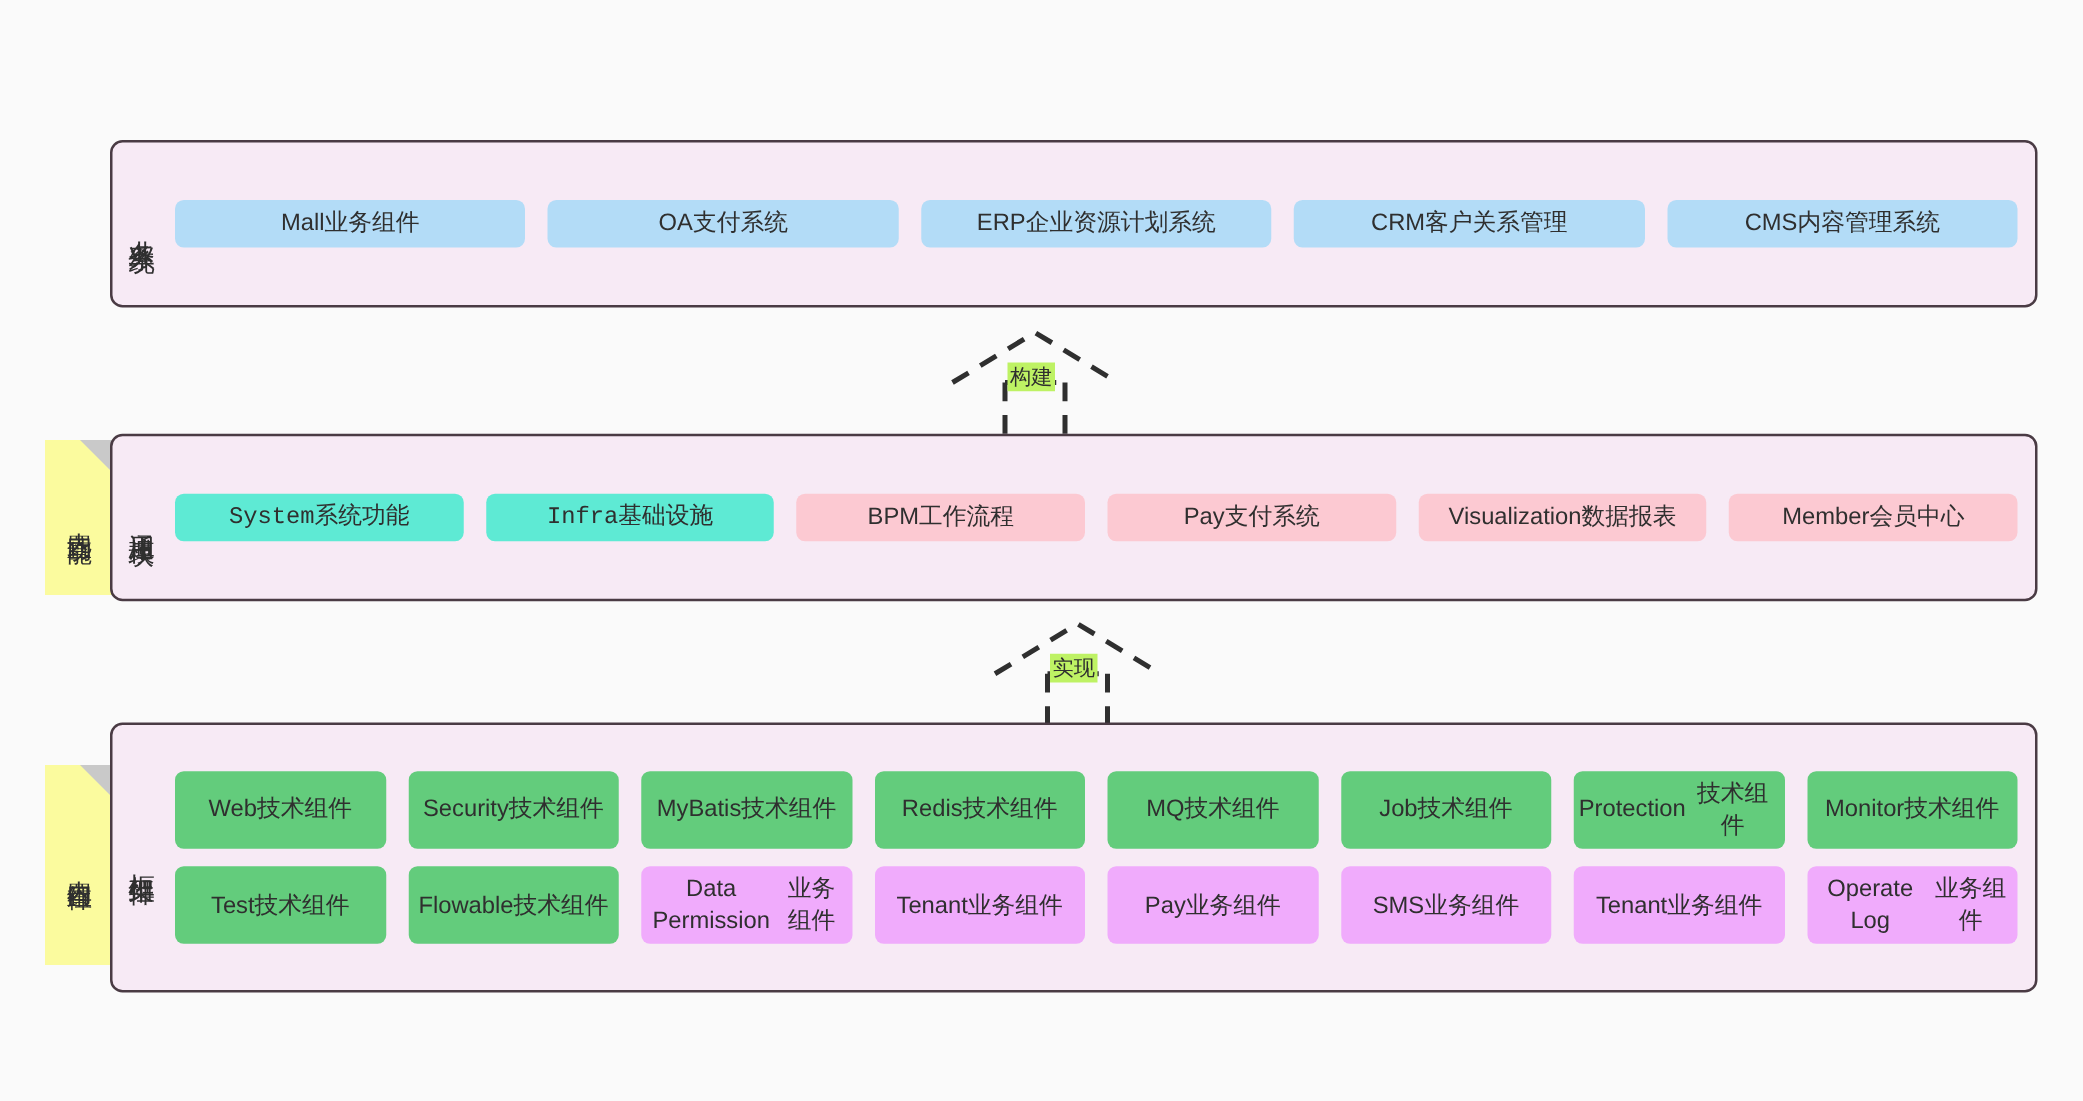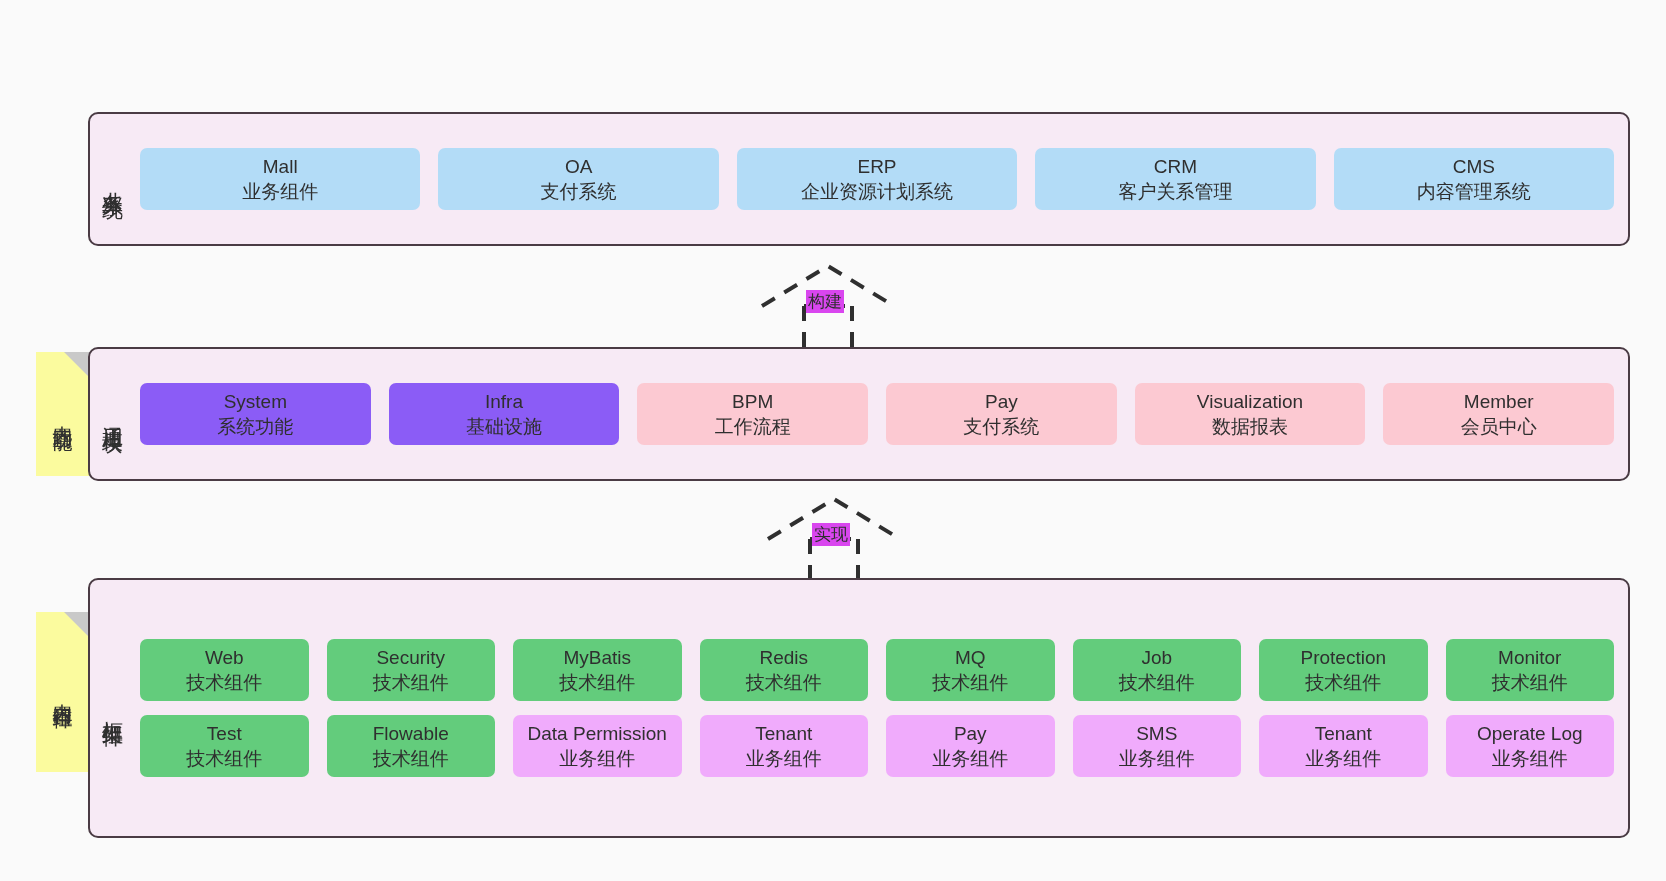--- a/index.html
+++ b/index.html
@@ -49,37 +49,37 @@
   }
   .row{
     display:flex;
     gap:18px;
     align-items:stretch;
   }
   .cell{
     flex:1 1 0;
     border-radius:7px;
     display:flex;
-    flex-direction:column;
+    flex-direction:row;
     align-items:center;
-    justify-content:space-between;
+    justify-content:center;
     text-align:center;
     font-size:19px;
     line-height:1.32;
     color:#2f2f2f;
     box-sizing:border-box;
     padding:6px 4px;
     min-width:0;
   }
   .cell .en{display:block;white-space:normal;}
   .cell .cn{display:block;}
 
   
   .c-blue      {background:#b3dcf7;}
-  .c-red       {background:#8b5cf6;}
+  .c-red       {background:#5eead4;font-family:Liberation Mono, monospace;}
   .c-pink      {background:#fcc9d2;}
   .c-green     {background:#63cc7c;}
   .c-lightgreen{background:#f0abfc;}
 
   
   .sticky{
     position:absolute;
     background:#fbfb9e;
     box-sizing:border-box;
     display:flex;
@@ -102,21 +102,21 @@
     border-left:26px solid transparent;
   }
 
   
   .arrow{position:absolute;}
   .arrow svg{display:block;overflow:visible;}
   .arrow-label{
     position:absolute;
     font-size:17px;
     color:#2f2f2f;
-    background:#d946ef;
+    background:#bef264;
     padding:0 2px;
     white-space:nowrap;
     user-select:none;
   }
 </style>
 </head>
 <body>
 
 <div class="canvas">
 
@@ -186,34 +186,34 @@
           <span class="cn">数据报表</span>
         </div>
         <div class="cell c-pink">
           <span class="en">Member</span>
           <span class="cn">会员中心</span>
         </div>
       </div>
     </div>
   </div>
 
-  <div class="arrow" style="left:764px; top:495px; width:140px; height:86px;">
+  <div class="arrow" style="left:792px; top:495px; width:140px; height:86px;">
     <svg width="140" height="86" viewBox="0 0 140 86">
       <path d="M4 44 L70 4 L136 44" fill="none" stroke="#2f2f2f" stroke-width="4" stroke-dasharray="15,11" stroke-linecap="butt"></path>
       <path d="M46 44 L46 86 M94 44 L94 86 M46 44 L94 44" fill="none" stroke="#2f2f2f" stroke-width="4" stroke-dasharray="15,11" stroke-linecap="butt"></path>
     </svg>
     <div class="arrow-label" style="left:48px; top:28px;">实现</div>
   </div>
 
   <div class="sticky" style="left:36px; top:612px; width:54px; height:160px;">
     <span class="fold"></span>
     <span>内置组件</span>
   </div>
 
-  <div class="layer" id="layer-2" style="left:88px; top:578px; width:1542px; height:260px;">
+  <div class="layer" id="layer-2" style="left:88px; top:578px; width:1542px; height:216px;">
     <div class="layer-title">框架组件</div>
     <div class="layer-body">
 
       <div class="row">
         <div class="cell c-green">
           <span class="en">Web</span>
           <span class="cn">技术组件</span>
         </div>
         <div class="cell c-green">
           <span class="en">Security</span>

